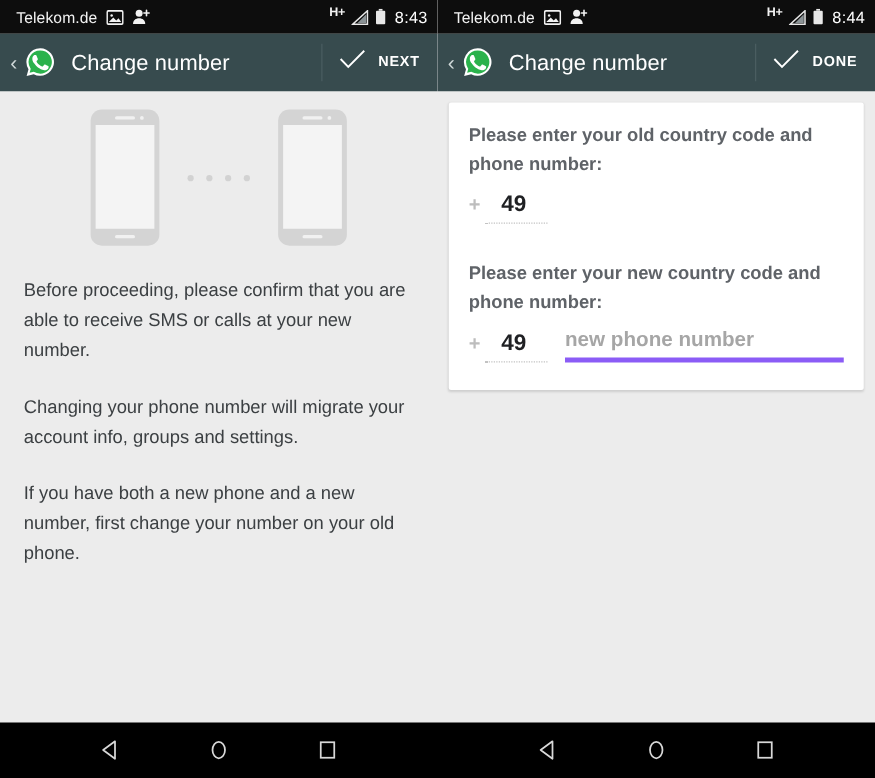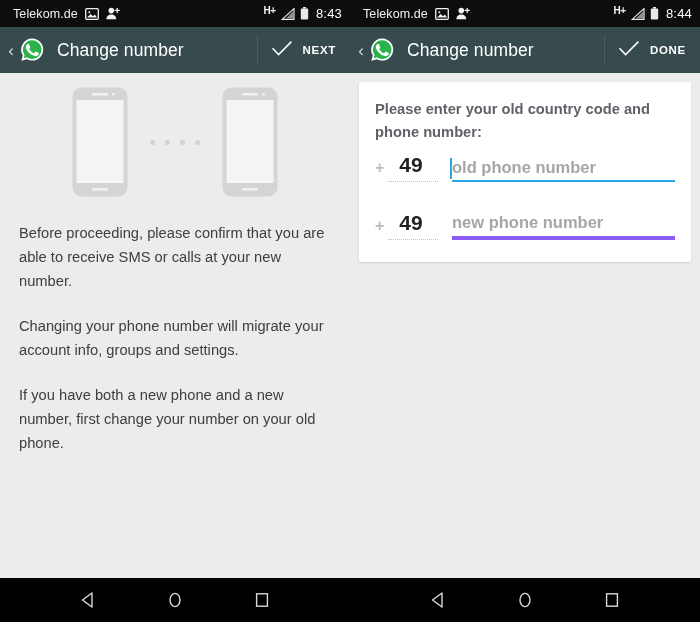--- a/index.html
+++ b/index.html
@@ -78,21 +78,21 @@
   .field-label {
     font-size:14.7px; line-height:23px; color:#5f6368;
     margin-bottom:9px;
   }
   .field-row { display:flex; align-items:flex-end; gap:0; }
   .plus { font-size:16px; color:#bdbdbd; line-height:1; padding-bottom:6px; width:13px; }
   .cc-box {
     width:50px; border-bottom:1px dotted #c2c2c2;
     padding:0 4px 4px 0; text-align:center;
   }
-  .cc-value { font-size:21px; color:#202124; }
+  .cc-value { font-size:18px; color:#202124; }
   .num-box {
     flex:1; margin-left:14px; padding-bottom:4px;
     border-bottom:4px solid #8b5cf6; position:relative;
   }
   .num-box.focused { border-bottom:2px solid #29a7e1; padding-bottom:3px; }
   .num-placeholder { font-size:16.5px; color:#a6a6a6; }
   .caret {
     position:absolute; left:-2px; top:0px; width:1.5px; height:21px;
     background:#29a7e1;
   }
@@ -273,28 +273,25 @@
     <div class="card-wrap">
       <div class="card">
 
         <div class="field-group">
           <div class="field-label">Please enter your old country code and phone number:</div>
           <div class="field-row">
             <span class="plus">+</span>
             <span class="cc-box">
               <span class="cc-value">49</span>
             </span>
-            <span class="num-box focused">
-              <span class="caret"></span>
-              <span class="num-placeholder">old phone number</span>
-            </span>
           </div>
         </div>
 
         <div class="field-group">
+          <div class="field-label">Please enter your new country code and phone number:</div>
           <div class="field-row">
             <span class="plus">+</span>
             <span class="cc-box">
               <span class="cc-value">49</span>
             </span>
             <span class="num-box">
               <span class="num-placeholder">new phone number</span>
             </span>
           </div>
         </div>

